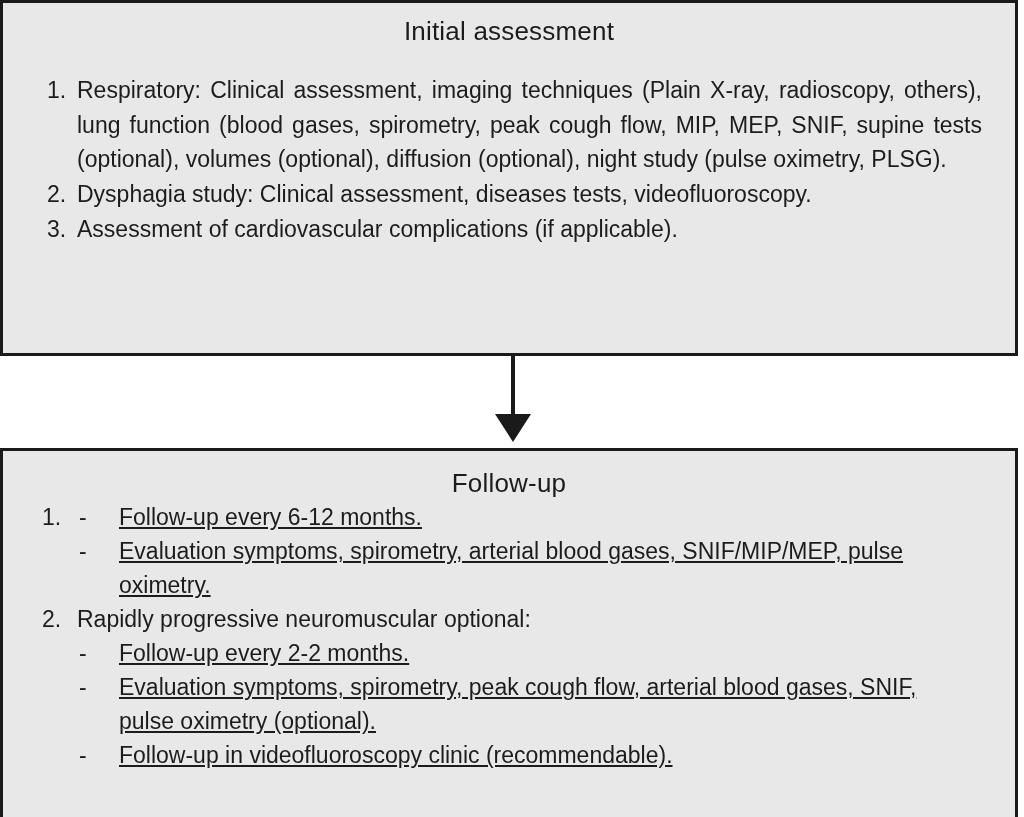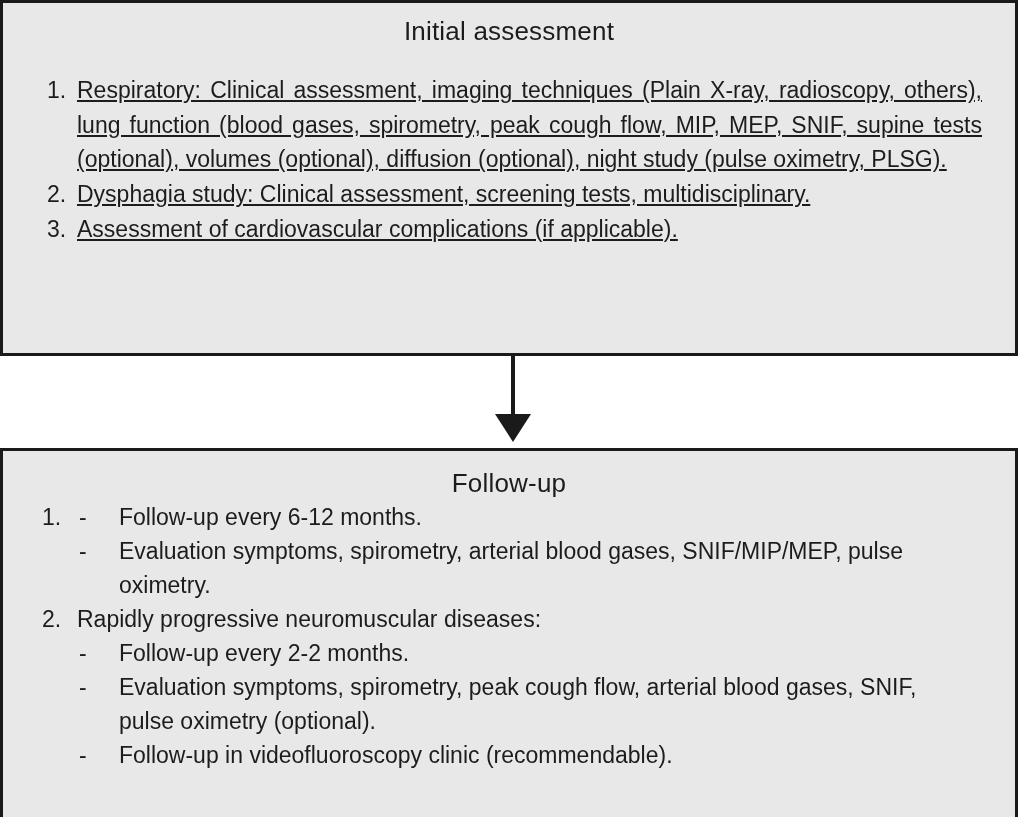--- a/index.html
+++ b/index.html
@@ -31,46 +31,46 @@
   .box-top    .num-list { margin-top: 26px;  margin-left: 44px; }
   .box-bottom .num-list { margin-top: 1px;   margin-left: 39px; }
 
   .row { display: flex; align-items: flex-start; font-size: 23px; }
   .box-top    .row { line-height: 34.6px; }
   .box-bottom .row { line-height: 34px; }
 
   .marker { flex: 0 0 30px; }
   .box-bottom .marker { flex: 0 0 35px; }
 
-  .box-top .item-text { width: 905px; text-align: justify; text-decoration: underline; }
+  .box-top .item-text { width: 905px; text-align: justify; }
   .box-bottom .item-body { width: 913px; }
 
   .sub-row { display: flex; align-items: flex-start; }
   .sub-marker { flex: 0 0 42px; padding-left: 2px; }
-  .sub-text { width: 830px; }
+  .sub-text { width: 830px; text-decoration: underline; }
 
   .arrow-svg { position: absolute; left: 0; top: 356px; width: 1024px; height: 92px; display: block; }
   .arrow-line { stroke: var(--arrow, #1a1a1a); stroke-width: 4; }
   .arrow-head { fill: var(--arrow, #1a1a1a); }
 </style>
 </head>
 <body>
 
 <div class="canvas">
 
   <section class="box box-top">
     <h2 class="box-title">Initial assessment</h2>
     <ol class="num-list">
       <li class="row">
         <span class="marker">1.</span>
         <span class="item-text">Respiratory: Clinical assessment, imaging techniques (Plain X-ray, radioscopy, others), lung function (blood gases, spirometry, peak cough flow, MIP, MEP, SNIF, supine tests (optional), volumes (optional), diffusion (optional), night study (pulse oximetry, PLSG).</span>
       </li>
       <li class="row">
         <span class="marker">2.</span>
-        <span class="item-text">Dysphagia study: Clinical assessment, screening tests, multidisciplinary.</span>
+        <span class="item-text">Dysphagia study: Clinical assessment, diseases tests, videofluoroscopy.</span>
       </li>
       <li class="row">
         <span class="marker">3.</span>
         <span class="item-text">Assessment of cardiovascular complications (if applicable).</span>
       </li>
     </ol>
   </section>
 
   <svg class="arrow-svg" viewBox="0 0 1024 92" xmlns="http://www.w3.org/2000/svg" aria-hidden="true">
     <line class="arrow-line" x1="513" y1="0" x2="513" y2="62"></line>
@@ -91,21 +91,21 @@
           <div class="sub-row">
             <span class="sub-marker">-</span>
             <span class="sub-text">Evaluation symptoms, spirometry, arterial blood gases, SNIF/MIP/MEP, pulse oximetry.</span>
           </div>
         </div>
       </li>
 
       <li class="row">
         <span class="marker">2.</span>
         <div class="item-body">
-          <div class="item-label">Rapidly progressive neuromuscular diseases:</div>
+          <div class="item-label">Rapidly progressive neuromuscular optional:</div>
           <div class="sub-row">
             <span class="sub-marker">-</span>
             <span class="sub-text">Follow-up every 2-2 months.</span>
           </div>
           <div class="sub-row">
             <span class="sub-marker">-</span>
             <span class="sub-text">Evaluation symptoms, spirometry, peak cough flow, arterial blood gases, SNIF, pulse oximetry (optional).</span>
           </div>
           <div class="sub-row">
             <span class="sub-marker">-</span>

